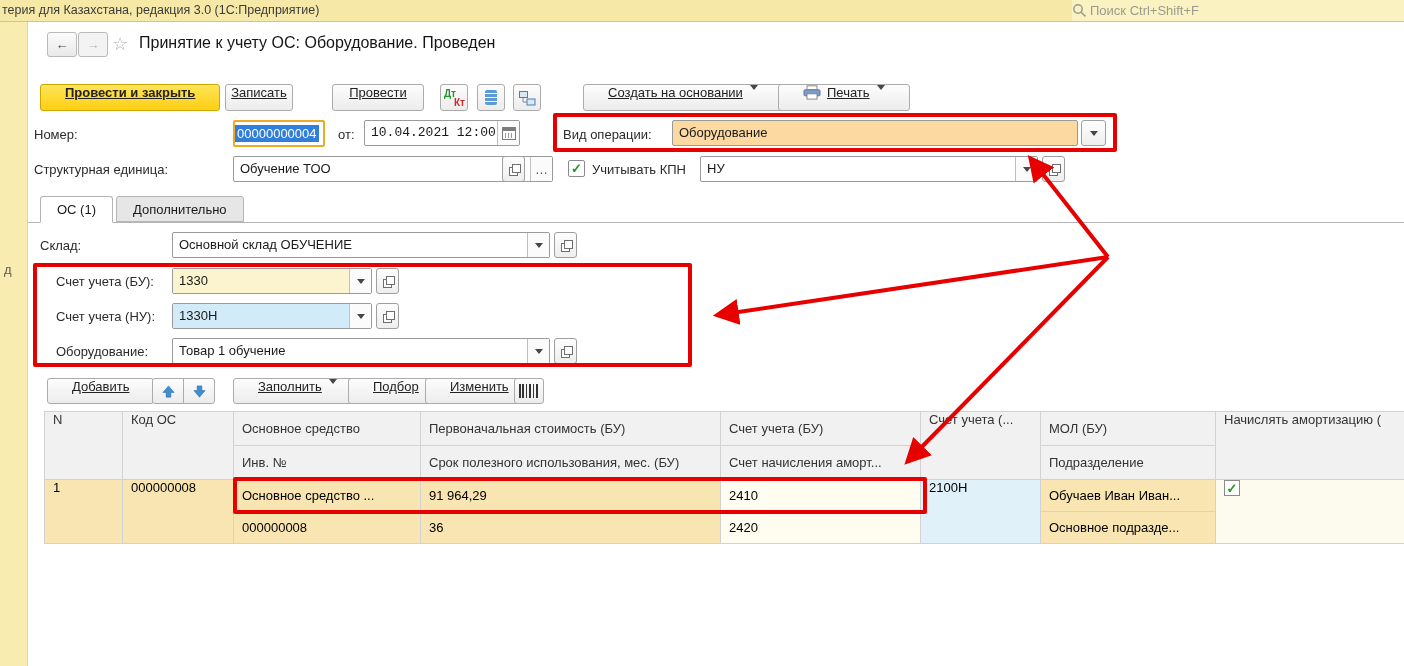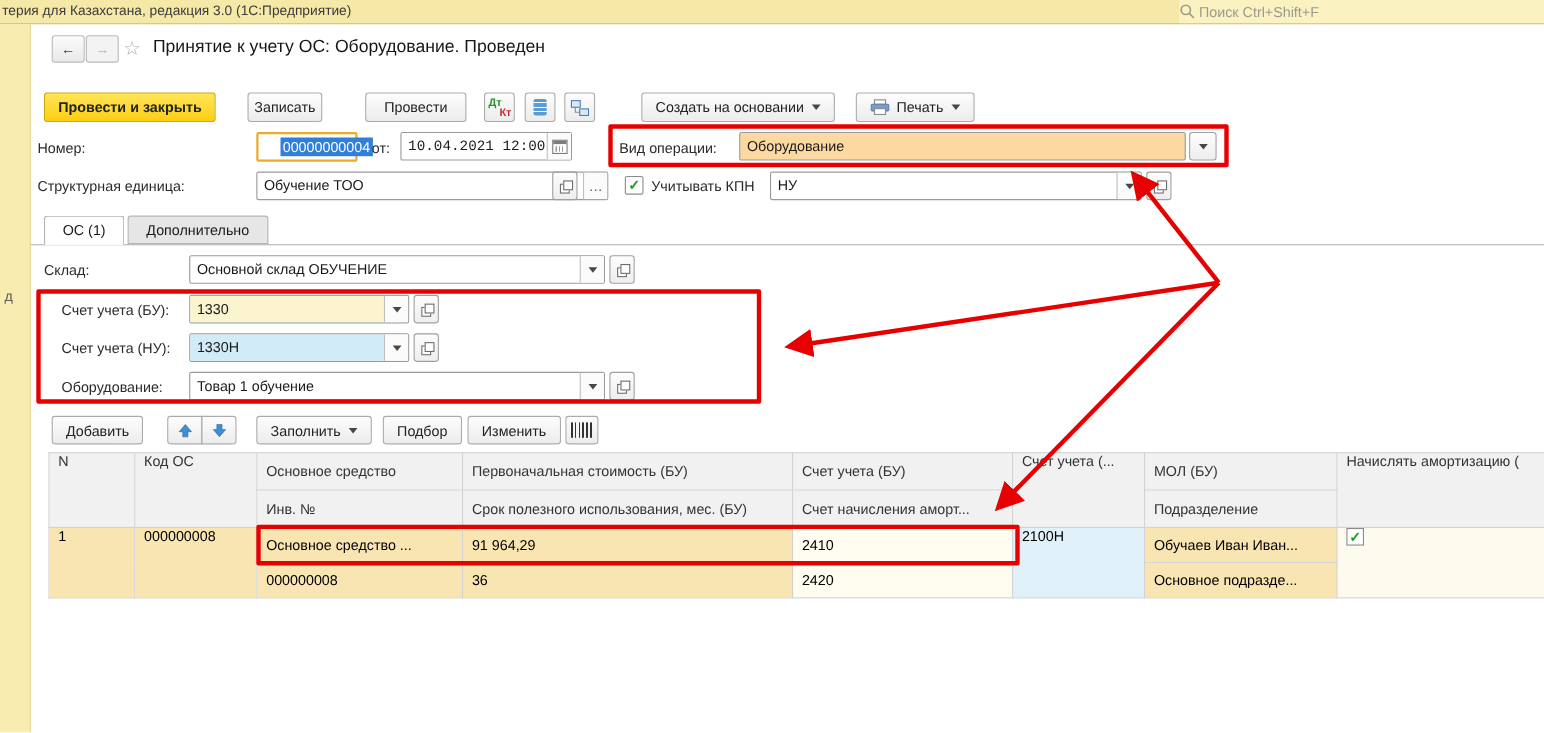--- a/index.html
+++ b/index.html
@@ -16,36 +16,36 @@
   
   .leftstrip { position:absolute; left:0; top:22px; width:28px; height:644px; background:#f8ecb0; border-right:1px solid #e3d697; }
   .leftstrip .ltr { position:absolute; left:4px; top:240px; color:#5f5f5f; }
 
   
   .navbtn { position:absolute; width:30px; height:25px; border:1px solid #b9b9b9; border-radius:3px; background:linear-gradient(#fbfbfb,#e9e9e9); text-align:center; line-height:23px; font-weight:bold; }
   .star { position:absolute; left:112px; top:33px; font-size:18px; color:#b3b3b3; }
   .pgtitle { position:absolute; left:139px; top:34px; font-size:16px; color:#161616; white-space:nowrap; }
 
   
-  .btn { position:absolute; height:27px; border:1px solid #ababab; border-radius:3px; background:linear-gradient(#fdfdfd,#ececec); font-size:13px; color:#222; display:flex; align-items:center; justify-content:center; padding:0 12px; white-space:nowrap; }
+  .btn { position:absolute; height:27px; border:1px solid #ababab; border-radius:3px; background:linear-gradient(#fdfdfd,#ececec); font-size:13px; color:#222; display:flex; align-items:flex-start; justify-content:center; padding:0 24px; white-space:nowrap;text-decoration:underline; }
   .btn-primary { background:linear-gradient(#ffe45a,#fecf12); border-color:#cfa700; font-weight:bold; }
   .ibtn { position:absolute; width:28px; height:27px; border:1px solid #ababab; border-radius:3px; background:linear-gradient(#fdfdfd,#ececec); display:flex; align-items:center; justify-content:center; }
   .dd { display:inline-block; width:0; height:0; border-left:4px solid transparent; border-right:4px solid transparent; border-top:5px solid #474747; margin-left:7px; }
 
   
   .lbl { position:absolute; color:#2b2b2b; white-space:nowrap; }
   .field { position:absolute; height:26px; border:1px solid #9a9a9a; border-radius:2px; background:#fff; display:flex; }
   .field .val { flex:1; padding:0 6px; line-height:24px; white-space:nowrap; overflow:hidden; }
   .field .seg { width:22px; border-left:1px solid #bfbfbf; background:#fbfbfb; display:flex; align-items:center; justify-content:center; }
   .field .seg .dd { margin:0; border-top-width:5px; }
   .popbtn { position:absolute; width:23px; height:26px; border:1px solid #9f9f9f; border-radius:3px; background:linear-gradient(#fdfdfd,#eee); display:flex; align-items:center; justify-content:center; }
   .popout { position:relative; width:12px; height:12px; }
   .popout::before { content:""; position:absolute; left:1px; top:4px; width:7px; height:7px; border:1px solid #6e6e6e; background:#fff; }
   .popout::after  { content:""; position:absolute; left:4px; top:1px; width:7px; height:7px; border:1px solid #6e6e6e; background:#fff; }
-  .numfield { position:absolute; left:233px; top:120px; width:92px; height:27px; border:2px solid #ecaa27; border-radius:2px; background:#fff; line-height:23px; padding:0 20px; }
+  .numfield { position:absolute; left:233px; top:120px; width:92px; height:27px; border:2px solid #ecaa27; border-radius:2px; background:#fff; line-height:23px; padding:0 0; }
   .numfield .sel { background:#2f7fdb; color:#fff; padding:1px 2px; }
   .cal { width:14px; height:13px; border:1px solid #7d7d7d; background:#fff; position:relative; }
   .cal::before { content:""; position:absolute; left:0; top:0; width:100%; height:3px; background:#7d7d7d; }
   .cal::after { content:""; position:absolute; left:2px; top:5px; width:8px; height:5px; background:repeating-linear-gradient(90deg,#9a9a9a 0 1px,transparent 1px 3px); }
   .cbx { position:absolute; width:17px; height:17px; border:1px solid #8b8b8b; border-radius:2px; background:#fff; text-align:center; }
   .cbx .ck, .cb-cell .ck { color:#1f9d1f; font-weight:bold; font-size:13px; line-height:15px; }
 
   
   .tabline { position:absolute; left:28px; top:222px; width:1376px; height:1px; background:#b5b5b5; }
   .tab { position:absolute; top:196px; height:27px; display:flex; align-items:center; padding:0 16px; border:1px solid #b5b5b5; border-radius:3px 3px 0 0; }

